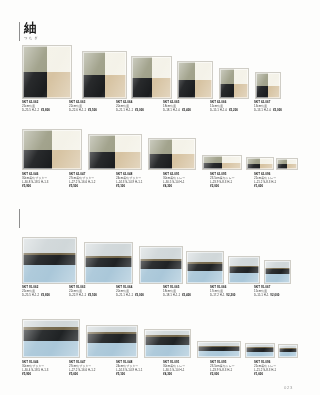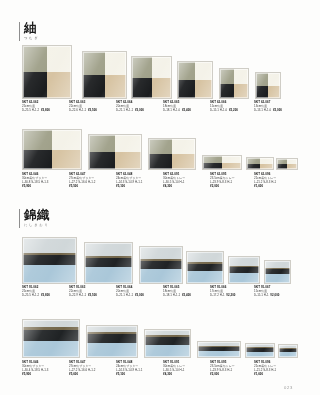--- a/index.html
+++ b/index.html
@@ -281,24 +281,20 @@
   </div>
   <div class="cap" style="left:254px;top:173px;">
     <div class="code">SKT 62-096</div>
     <div class="sz">21cm長角トレー</div>
     <div class="dim">L-21.2 S-8.3 H-1</div>
     <div class="price">¥1,600</div>
   </div>
 
   <div class="sec-head" style="position:absolute;left:19px;top:208px;">
     <div class="sec-rule"></div>
-    <div class="sec-titles">
-      <div class="sec-title">錦織</div>
-      <div class="sec-kana">にしきおり</div>
-    </div>
   </div>
 
   <div class="row" style="position:absolute;left:0;top:236px;width:300px;height:48px;">
 
     <div class="prod" style="left:22px;width:55px;height:47px;">
       <div class="shot" style="width:55px;height:47px;background:#a8c6d8;">
         <div class="b" style="top:0;height:38%;background:#cfd6d8;"></div>
         <div class="b" style="top:33%;height:6%;background:#6f6245;"></div>
         <div class="b" style="top:38%;height:22%;background:#1b1e20;"></div>
         <div class="b" style="top:60%;bottom:0;background:#a8c6d8;"></div>

